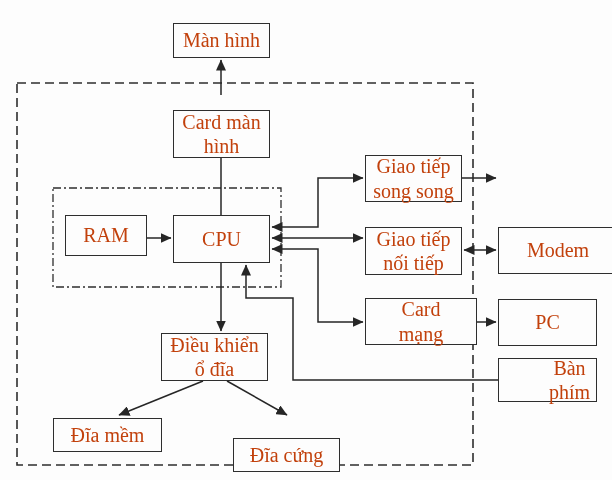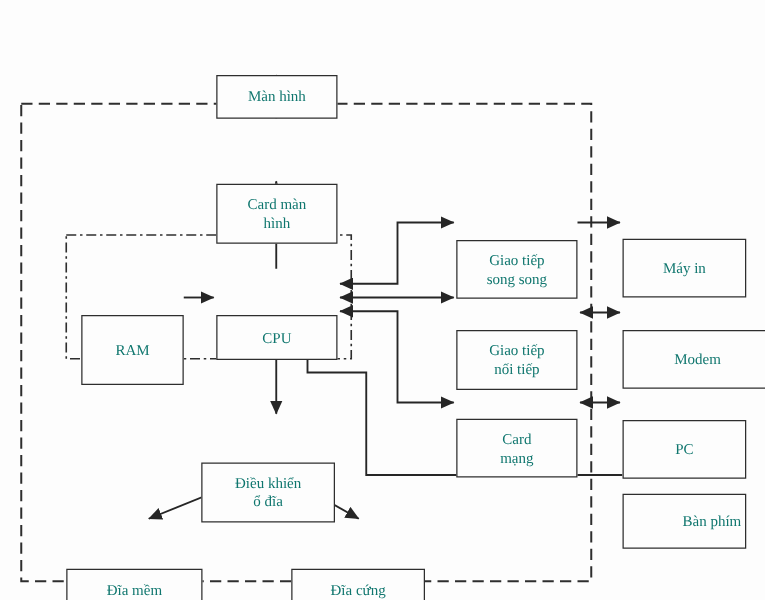--- a/index.html
+++ b/index.html
@@ -14,25 +14,24 @@
   svg.wires { position: absolute; left: 0; top: 0; }
   .node {
     position: absolute;
     box-sizing: border-box;
     display: flex;
     align-items: center;
     justify-content: center;
     text-align: center;
     border: 1.4px solid #2e2e2e;
     background: #fdfdfd;
-    color: #0f766e;
-    font-size: 12px;
+    color: #c2410c;
+    font-size: 20px;
     line-height: 1.22;
     white-space: pre-line;
-    margin-top: 37px;
   }
 </style>
 </head>
 <body>
 
 <div class="stage">
 
   <svg class="wires" width="612" height="480" viewBox="0 0 612 480">
     <defs>
       <marker id="ah" markerUnits="userSpaceOnUse" markerWidth="12" markerHeight="10" refX="10.5" refY="5" orient="auto-start-reverse">
@@ -59,41 +58,40 @@
       <path d="M203,381 L119,415" marker-end="url(#ah)"></path>
       <path d="M227,381 L287,415" marker-end="url(#ah)"></path>
     </g>
   </svg>
 
   <div class="node" style="left:173px; top:23px;  width:97px;  height:35px;">Màn hình</div>
 
   <div class="node" style="left:173px; top:110px;  width:97px;  height:48px;">Card màn
 hình</div>
 
-  <div class="node" style="left:65px;  top:215px; width:82px;  height:56px;">RAM</div>
+  <div class="node" style="left:65px;  top:215px; width:82px;  height:41px;">RAM</div>
 
-  <div class="node" style="left:173px; top:215px; width:97px;  height:36px;">CPU</div>
+  <div class="node" style="left:173px; top:215px; width:97px;  height:48px;">CPU</div>
 
   <div class="node" style="left:365px; top:155px; width:97px;  height:47px;">Giao tiếp
 song song</div>
 
-  <div class="node" style="left:498px; top:154px; width:99px;  height:47px;">Máy in</div>
 
   <div class="node" style="left:365px; top:227px; width:97px;  height:48px;">Giao tiếp
 nối tiếp</div>
 
   <div class="node" style="left:498px; top:227px; width:120px;  height:47px;">Modem</div>
 
-  <div class="node" style="left:365px; top:298px; width:97px;  height:47px;">Card
+  <div class="node" style="left:365px; top:298px; width:112px;  height:47px;">Card
 mạng</div>
 
   <div class="node" style="left:498px; top:299px; width:99px;  height:47px;">PC</div>
 
   <div class="node" style="left:498px; top:358px; width:99px;  height:44px;padding-left:44px;">Bàn phím</div>
 
   <div class="node" style="left:53px;  top:418px; width:109px; height:34px;">Đĩa mềm</div>
 
   <div class="node" style="left:161px; top:333px; width:107px; height:48px;">Điều khiển
 ổ đĩa</div>
 
-  <div class="node" style="left:233px; top:418px; width:107px; height:34px;">Đĩa cứng</div>
+  <div class="node" style="left:233px; top:438px; width:107px; height:34px;">Đĩa cứng</div>
 
 </div>
 
 </body></html>

